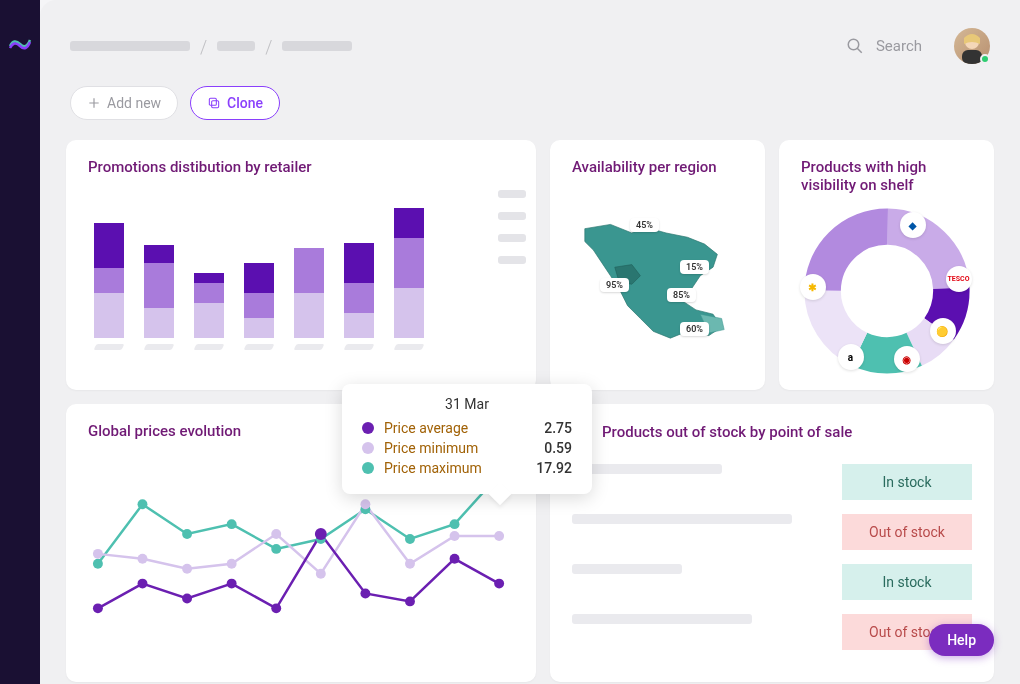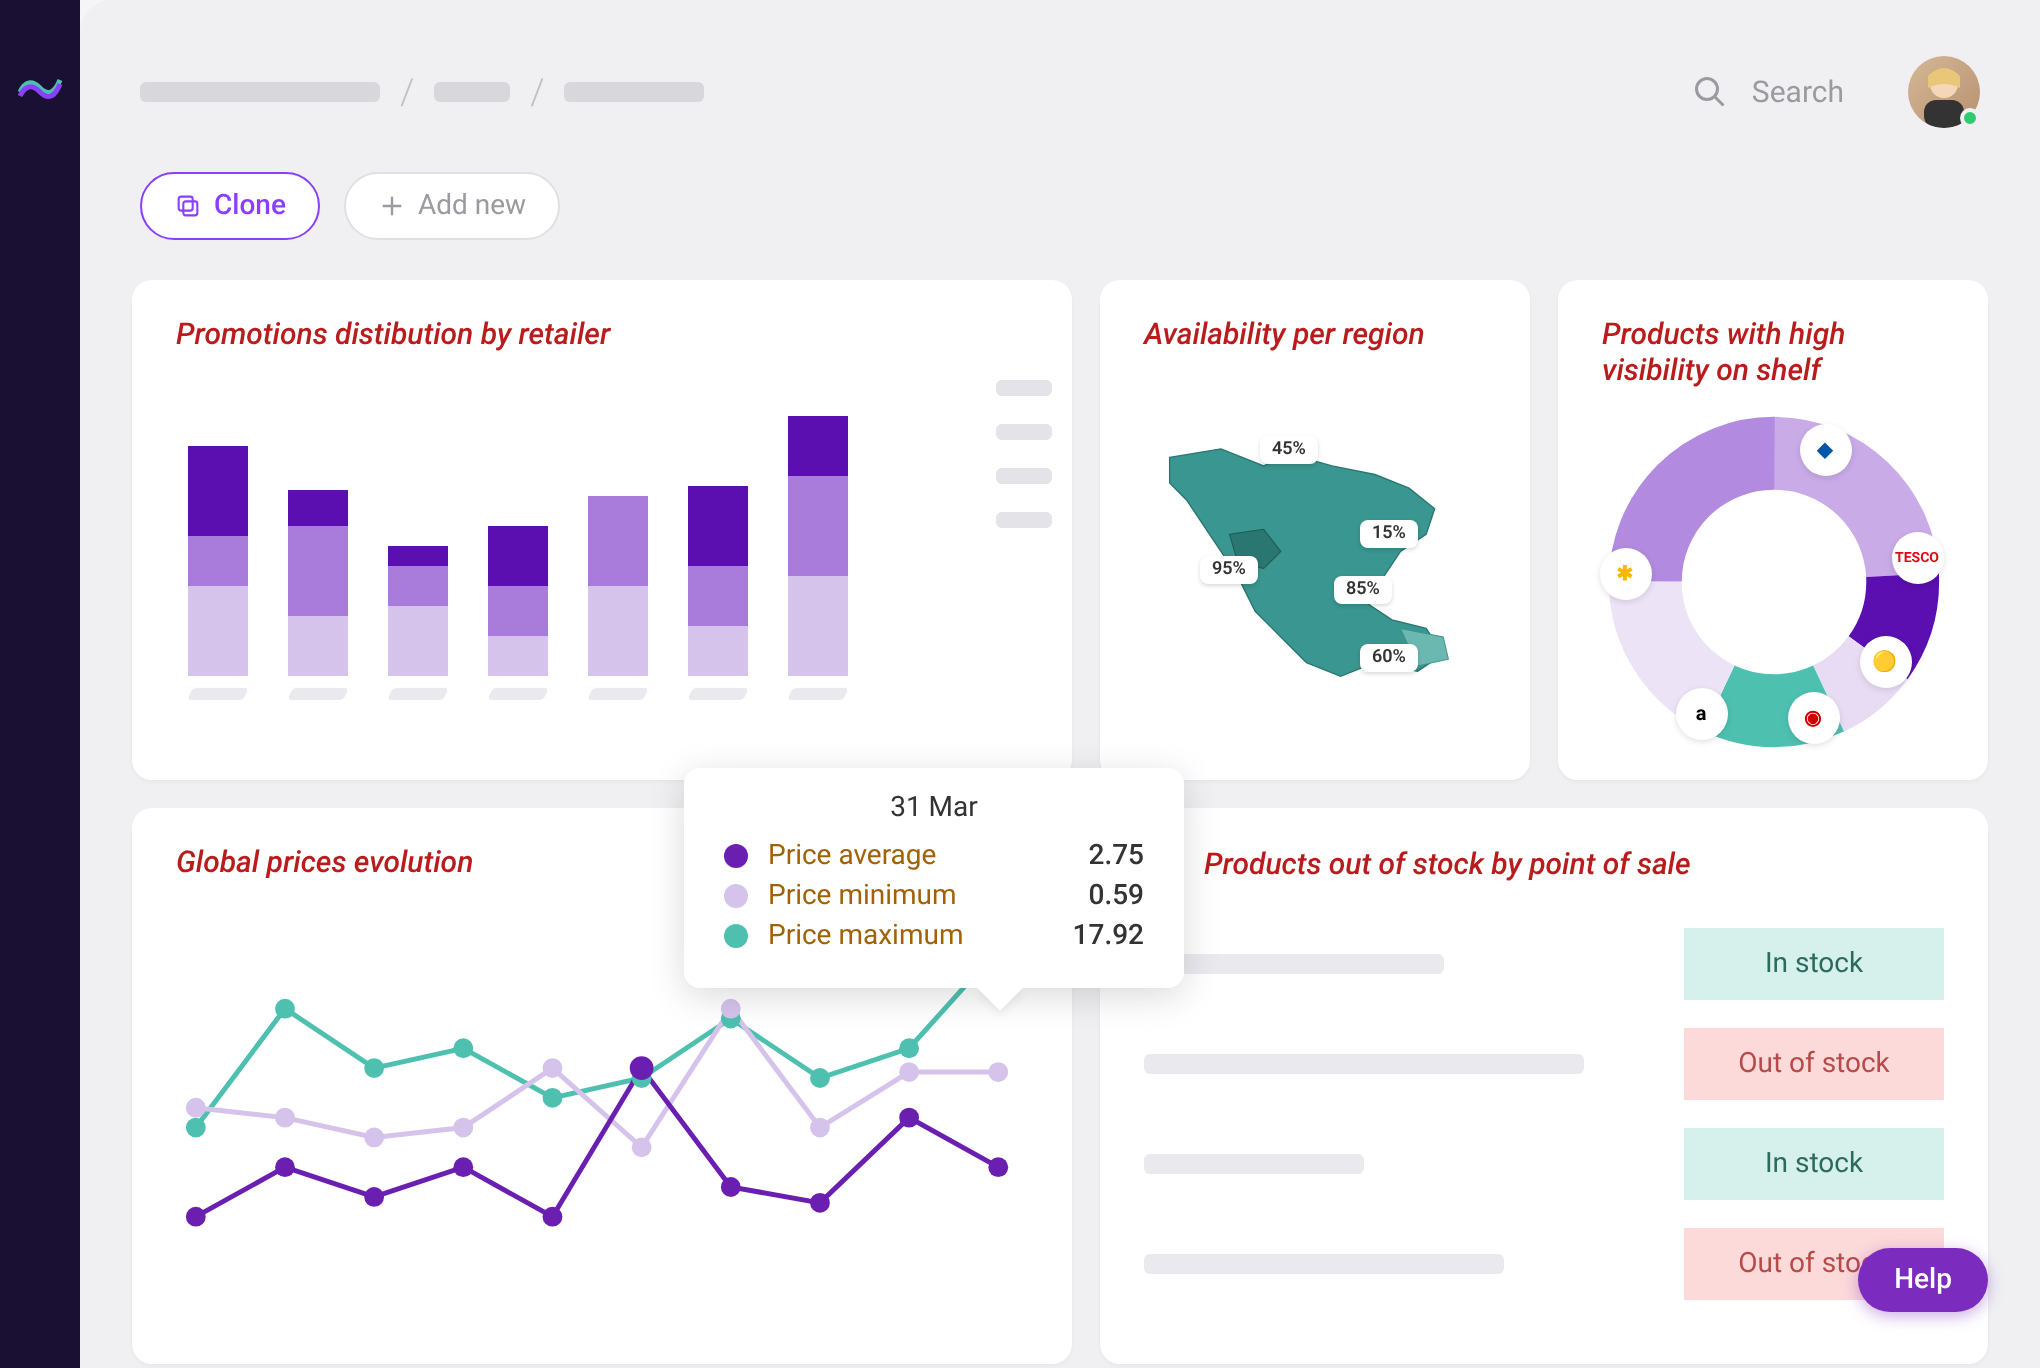--- a/index.html
+++ b/index.html
@@ -20,21 +20,21 @@
 .status-dot { position: absolute; bottom: 0; right: 0; width: 10px; height: 10px; background: #2ecc71; border: 2px solid #f0f0f2; border-radius: 50%; }
 .toolbar { display: flex; align-items: center; padding: 12px 30px; gap: 12px; }
 .filter-box { flex: 1; background: #fff; border-radius: 24px; padding: 8px 14px; display: flex; align-items: center; gap: 12px; box-shadow: 0 1px 3px rgba(0,0,0,0.05); }
 .filter-icon { color: #1a1033; }
 .filter-chip { background: #d6f0ec; color: #2a8a7a; padding: 6px 16px; border-radius: 18px; font-size: 14px; }
 .btn { display: inline-flex; align-items: center; gap: 6px; padding: 8px 16px; border-radius: 20px; font-size: 14px; background: #fff; cursor: pointer; }
 .btn-addnew { border: 1px solid #e0e0e4; color: #9a9aa0; }
 .btn-clone { border: 1.5px solid #8a3ffc; color: #8a3ffc; font-weight: 500; }
 .grid { flex: 1; padding: 8px 26px 20px 26px; display: grid; grid-template-columns: 470px 1fr 1fr; grid-template-rows: 250px 1fr; gap: 14px; position: relative; }
 .card { background: #fff; border-radius: 10px; padding: 18px 22px; box-shadow: 0 1px 2px rgba(0,0,0,0.04); position: relative; overflow: visible; }
-.card-title { font-size: 15px; font-weight: 500; color: #b91c1c; margin-bottom: 14px; font-style: italic; }
+.card-title { font-size: 15px; font-weight: 500; color: #701a75; margin-bottom: 14px; }
 .card-promo { grid-column: 1; grid-row: 1; }
 .card-avail { grid-column: 2; grid-row: 1; }
 .card-pie { grid-column: 3; grid-row: 1; }
 .card-prices { grid-column: 1; grid-row: 2; }
 .card-stock { grid-column: 2 / span 2; grid-row: 2; }
 
 
 .barchart { display: flex; align-items: flex-end; height: 160px; gap: 16px; padding: 0 4px; position: relative; }
 .bargroup { width: 34px; display: flex; flex-direction: column; align-items: center; }
 .barstack { width: 30px; display: flex; flex-direction: column-reverse; }
@@ -57,21 +57,21 @@
 .tooltip-date { text-align: center; font-size: 14px; margin-bottom: 8px; color: #333; }
 .tooltip-row { display: flex; align-items: center; gap: 10px; font-size: 14px; margin-bottom: 4px; }
 .tooltip-row .dot { width: 12px; height: 12px; border-radius: 50%; }
 .tooltip-row .label { flex: 1; color: #a16207; }
 .tooltip-row .val { font-weight: 500; color: #333; }
 .tooltip-arrow { position: absolute; bottom: -8px; left: 60%; width: 16px; height: 16px; background: #fff; transform: rotate(45deg); box-shadow: 2px 2px 4px rgba(0,0,0,0.06); }
 
 
 .stock-header { display: flex; align-items: center; gap: 10px; margin-bottom: 22px; }
 .alert-icon { width: 20px; height: 20px; background: #f5a623; border-radius: 50%; display: flex; align-items: center; justify-content: center; color: #fff; font-weight: bold; font-size: 13px; }
-.stock-row { display: flex; align-items: center; margin-bottom: 14px; }
+.stock-row { display: flex; align-items: flex-start; margin-bottom: 14px; }
 .stock-bar { height: 10px; border-radius: 3px; background: #eaeaee; }
 .stock-badge { padding: 10px 16px; font-size: 14px; text-align: center; width: 130px; margin-left: auto; }
 .in-stock { background: #d6f0ec; color: #2a6b5e; }
 .out-stock { background: #fcdada; color: #b84a4a; }
 
 .help-btn { position: absolute; bottom: 28px; right: 26px; background: #7b2cbf; color: #fff; padding: 8px 18px; border-radius: 18px; font-size: 14px; font-weight: 500; box-shadow: 0 2px 8px rgba(123,44,191,0.4); z-index: 20; }
 </style>
 </head>
 <body>
 
@@ -107,32 +107,32 @@
               <circle cx="18" cy="14" r="7" fill="#f4d7b8"></circle>
               <rect x="8" y="22" width="20" height="14" rx="6" fill="#333"></rect>
               <path d="M10 10 Q18 2 26 10 L26 16 Q18 12 10 16 Z" fill="#e8c878"></path>
             </svg>
         </div>
         <div class="status-dot"></div>
       </div>
     </div>
 
     <div class="toolbar">
+      <div class="btn btn-addnew">
+        <svg width="14" height="14" viewBox="0 0 24 24">
+            <path d="M12 4 L12 20 M4 12 L20 12" stroke="#9a9aa0" stroke-width="2"></path>
+          </svg>
+        <span>Add new</span>
+      </div>
       <div class="btn btn-clone">
         <svg width="14" height="14" viewBox="0 0 24 24">
             <rect x="8" y="8" width="12" height="12" rx="2" stroke="#8a3ffc" stroke-width="1.8" fill="none"></rect>
             <rect x="4" y="4" width="12" height="12" rx="2" stroke="#8a3ffc" stroke-width="1.8" fill="none"></rect>
           </svg>
         <span>Clone</span>
-      </div>
-      <div class="btn btn-addnew">
-        <svg width="14" height="14" viewBox="0 0 24 24">
-            <path d="M12 4 L12 20 M4 12 L20 12" stroke="#9a9aa0" stroke-width="2"></path>
-          </svg>
-        <span>Add new</span>
       </div>
     </div>
 
     <div class="grid">
 
       <div class="card card-promo">
         <div class="card-title">Promotions distibution by retailer</div>
         <div class="barchart">
           <div class="bargroup">
               <div class="barstack">

